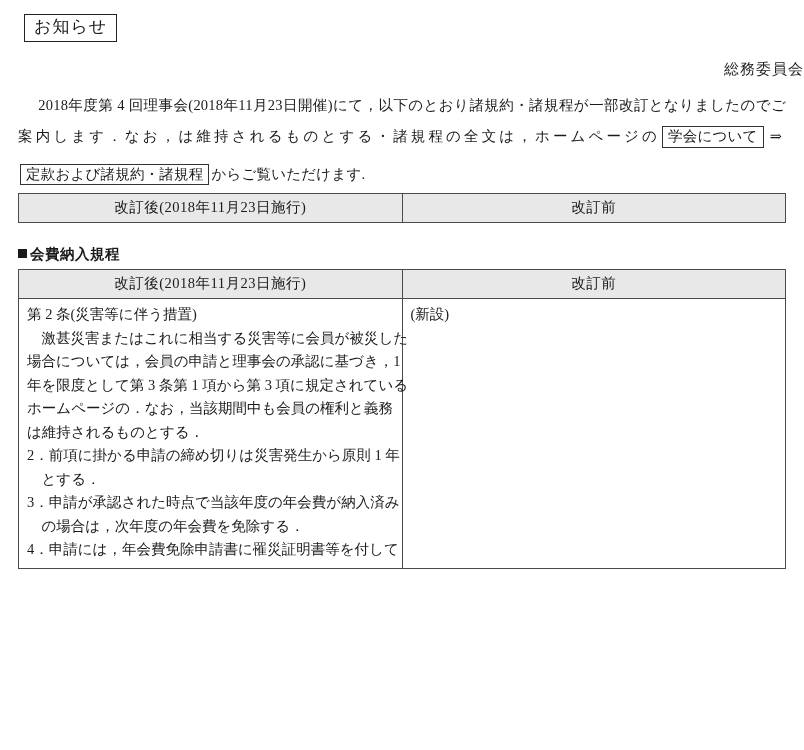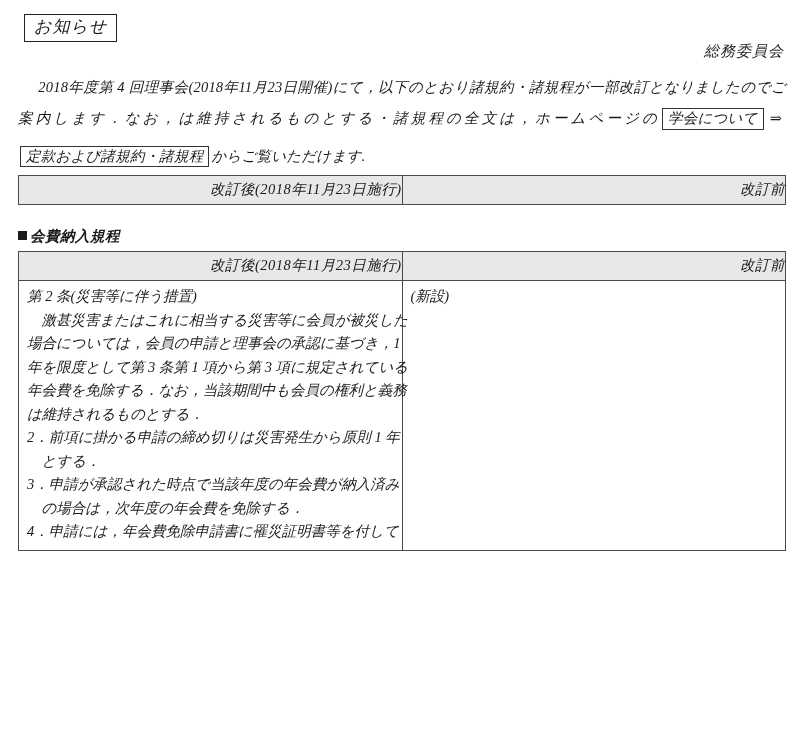--- a/index.html
+++ b/index.html
@@ -14,21 +14,20 @@
     color: #1a1a1a;
     position: relative;
     overflow: hidden;
   }
   .page {
     position: relative;
     width: 804px;
     height: 750px;
     padding: 0;
     box-sizing: border-box;
-    font-style: italic;
   }
 
   
   .badge-row {
     padding: 14px 0 0 24px;
   }
   .badge {
     display: inline-block;
     border: 1px solid #222;
     padding: 3px 9px 4px 9px;
@@ -46,21 +45,21 @@
     margin-top: 16px;
     margin-bottom: 0;
     font-weight: normal;
   }
 
   
   .issuer {
     text-align: right;
     font-size: 15px;
     letter-spacing: 1px;
-    padding-right: 20px;
+    margin-top: 18px;
   }
 
   
   .intro {
     font-size: 14.5px;
     line-height: 1.75;
     margin: 14px 18px 0 18px;
     text-align: justify;
     letter-spacing: 0.2px;
   }
@@ -99,21 +98,21 @@
     table-layout: fixed;
   }
   table.revtable th,
   table.revtable td {
     border: 1px solid #4a4a4a;
     vertical-align: top;
     font-weight: normal;
   }
   table.revtable th {
     background: #e8e8e8;
-    text-align: right;
+    text-align: center;
     font-size: 14.5px;
     padding: 4px 0 5px 0;
     letter-spacing: 0.5px;
   }
   table.revtable td {
     font-size: 14.5px;
     line-height: 1.62;
     padding: 4px 8px 6px 8px;
   }
   .col-after { width: 50%; }
@@ -162,21 +161,21 @@
         <tr>
       <th>改訂後(2018年11月23日施行)</th>
       <th>改訂前</th>
     </tr>
     <tr>
       <td>
         <div class="cell-line">第 2 条(災害等に伴う措置)</div>
         <div class="cell-line">　激甚災害またはこれに相当する災害等に会員が被災した</div>
         <div class="cell-line">場合については，会員の申請と理事会の承認に基づき，1</div>
         <div class="cell-line">年を限度として第 3 条第 1 項から第 3 項に規定されている</div>
-        <div class="cell-line">年会費を免除する．なお，当該期間中も会員の権利と義務</div>
+        <div class="cell-line">ホームページの．なお，当該期間中も会員の権利と義務</div>
         <div class="cell-line">は維持されるものとする．</div>
         <div class="cell-line">2．前項に掛かる申請の締め切りは災害発生から原則 1 年</div>
         <div class="cell-line">　とする．</div>
         <div class="cell-line">3．申請が承認された時点で当該年度の年会費が納入済み</div>
         <div class="cell-line">　の場合は，次年度の年会費を免除する．</div>
         <div class="cell-line">4．申請には，年会費免除申請書に罹災証明書等を付して</div>
 
       </td>
       <td>
         <div class="cell-line">(新設)</div>

